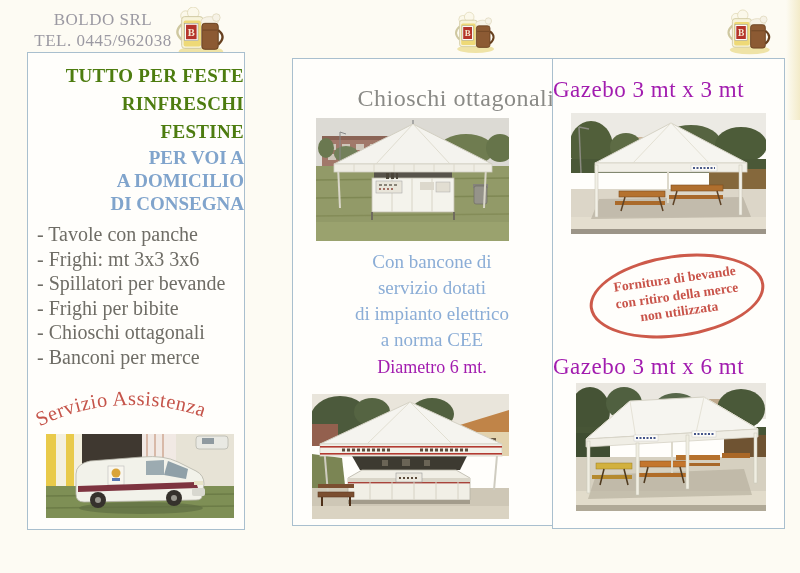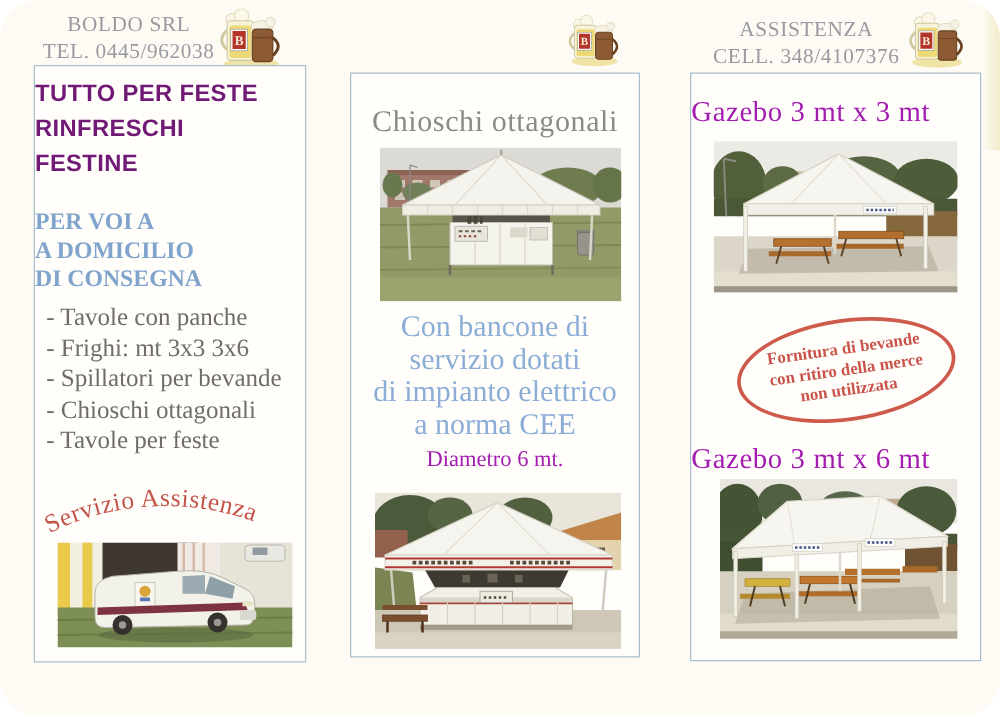--- a/index.html
+++ b/index.html
@@ -1,47 +1,46 @@
 <!DOCTYPE html>
 <html><head>
 <meta charset="utf-8">
 <style>
   html,body{margin:0;padding:0;}
   .sheet{
     position:relative;width:800px;height:573px;
     background:#fdfbf3;overflow:hidden;
     font-family:"Liberation Serif", serif;
-    border-radius:31px;
   }
   .sheet::after{ 
     content:"";position:absolute;right:0;top:0;width:14px;height:120px;
     background:linear-gradient(to left,#f3ebc9,rgba(243,235,201,0));
     pointer-events:none;
   }
   
   .hdr{position:absolute;text-align:center;color:#9b99a2;font-size:17px;line-height:21px;letter-spacing:.5px;}
   .hdr-left{left:28px;top:9px;width:150px;}
   .hdr-right{left:560px;top:13px;width:170px;}
   .logo{position:absolute;}
   
   .panel{position:absolute;border:1px solid #a9bfce;background:#fffefb;}
   .panel-left{left:27px;top:52px;width:216px;height:476px;}
-  .panel-mid{left:280px;top:58px;width:230px;height:466px;}
+  .panel-mid{left:292px;top:58px;width:230px;height:466px;padding-left:48px;}
   .panel-right{left:552px;top:58px;width:231px;height:469px;}
   
-  .red-title{margin-top:9px;text-align:left;font-family:Liberation Sans, sans-serif;
-    font-weight:bold;font-size:19px;line-height:28px;color:#701a75;letter-spacing:.3px;}
-  .blue-sub{margin-top:20px;text-align:left;font-weight:bold;font-size:19px;line-height:23px;color:#80a4cc;}
+  .red-title{margin-top:9px;text-align:right;font-family:Liberation Serif, serif;
+    font-weight:bold;font-size:19px;line-height:28px;color:#4d7c0f;letter-spacing:.3px;}
+  .blue-sub{margin-top:0;text-align:right;font-weight:bold;font-size:19px;line-height:23px;color:#80a4cc;}
   .item-list{margin-top:7px;padding-left:9px;font-size:20px;line-height:24.5px;color:#6f6d66;}
   .arc{position:absolute;left:6px;top:338px;width:206px;height:46px;}
   .arc-text{font-size:21px;fill:#c5544a;letter-spacing:.5px;font-family:"Liberation Serif",serif;}
   
   .mid-title{margin-top:26px;text-align:center;font-size:24px;color:#8a8a86;letter-spacing:.5px;}
   .mid-blue{position:absolute;left:0;top:190px;width:100%;text-align:center;
-    font-size:24px;line-height:26px;color:#8badd6;}
+    font-size:19px;line-height:26px;color:#8badd6;}
   .mid-note{position:absolute;left:0;top:298px;width:100%;text-align:center;font-size:18px;color:#a21caf;}
   
   .gz-title{position:absolute;left:0;width:100%;font-size:23px;color:#a21caf;letter-spacing:.5px;}
   .gz-title-top{top:18px;}
   .gz-title-bottom{top:295px;}
   .stamp{position:absolute;left:36px;top:196px;width:170px;height:76px;
     border:3px solid #cd5a4a;border-radius:50%;transform:rotate(-8deg);
     display:flex;flex-direction:column;justify-content:center;align-items:center;
     color:#c9544a;font-weight:bold;font-size:13.5px;line-height:16.5px;text-align:center;}
   .photo{position:absolute;display:block;}
@@ -83,24 +82,20 @@
     <rect x="15" y="17" width="14" height="18" fill="#fdfdf8" stroke="#999" stroke-width="0.6"></rect>
     <rect x="16.5" y="18.5" width="11" height="15" fill="#b5342a"></rect>
     <text x="22" y="30" font-size="11" font-weight="bold" text-anchor="middle" fill="#f4e8d0" font-family="Liberation Serif, serif">B</text>
     <ellipse cx="41" cy="15" rx="9" ry="5" fill="#f6f2e6" stroke="#ddd5b8" stroke-width="0.8"></ellipse>
     <circle cx="48" cy="11" r="4" fill="#f6f2e6" stroke="#ddd5b8" stroke-width="0.8"></circle>
     <path d="M50,24 q9,7 0,15" fill="none" stroke="#67401f" stroke-width="2.5"></path>
     <rect x="33" y="17" width="17" height="27" rx="3" fill="#8c5a33" stroke="#67401f" stroke-width="1"></rect>
     <line x1="34" y1="24" x2="49" y2="24" stroke="#6e4526" stroke-width="1"></line>
   </svg>
 
-  <div class="hdr hdr-right">
-    <div>ASSISTENZA</div>
-    <div>CELL. 348/4107376</div>
-  </div>
 
   <svg class="logo" style="left:722px;top:9px" width="52" height="47" viewBox="0 0 60 52">
     <ellipse cx="32" cy="46" rx="23" ry="5" fill="#efe3a6"></ellipse>
     <circle cx="16" cy="9" r="5" fill="#fbf8ea" stroke="#ddd5b0" stroke-width="0.8"></circle>
     <circle cx="24" cy="6" r="6" fill="#fbf8ea" stroke="#ddd5b0" stroke-width="0.8"></circle>
     <path d="M12,18 q-9,8 0,16" fill="none" stroke="#cfc8a0" stroke-width="2.5"></path>
     <rect x="12" y="10" width="22" height="33" rx="3" fill="#f7f3da" stroke="#cfc8a0" stroke-width="1"></rect>
     <rect x="14" y="14" width="18" height="27" rx="2" fill="#eed977"></rect>
     <rect x="15" y="17" width="14" height="18" fill="#fdfdf8" stroke="#999" stroke-width="0.6"></rect>
     <rect x="16.5" y="18.5" width="11" height="15" fill="#b5342a"></rect>
@@ -120,22 +115,23 @@
     </div>
     <div class="blue-sub">
       <div>PER VOI A</div>
       <div>A DOMICILIO</div>
       <div>DI CONSEGNA</div>
     </div>
     <div class="item-list">
       <div>- Tavole con panche</div>
       <div>- Frighi: mt 3x3 3x6</div>
       <div>- Spillatori per bevande</div>
+      <div>- Frighi per bibite</div>
       <div>- Chioschi ottagonali</div>
-      <div>- Tavole per feste</div>
+      <div>- Banconi per merce</div>
     </div>
 
     <svg class="arc" viewBox="0 0 212 46">
       <defs>
           <path id="arc-path" d="M6,36 C58,9 134,2 206,40" fill="none"></path>
         </defs>
       <text class="arc-text"><textPath href="#arc-path">Servizio Assistenza</textPath></text>
     </svg>
 
     <svg class="photo" style="left:18px;top:381px" width="188" height="84" viewBox="0 0 188 84">

